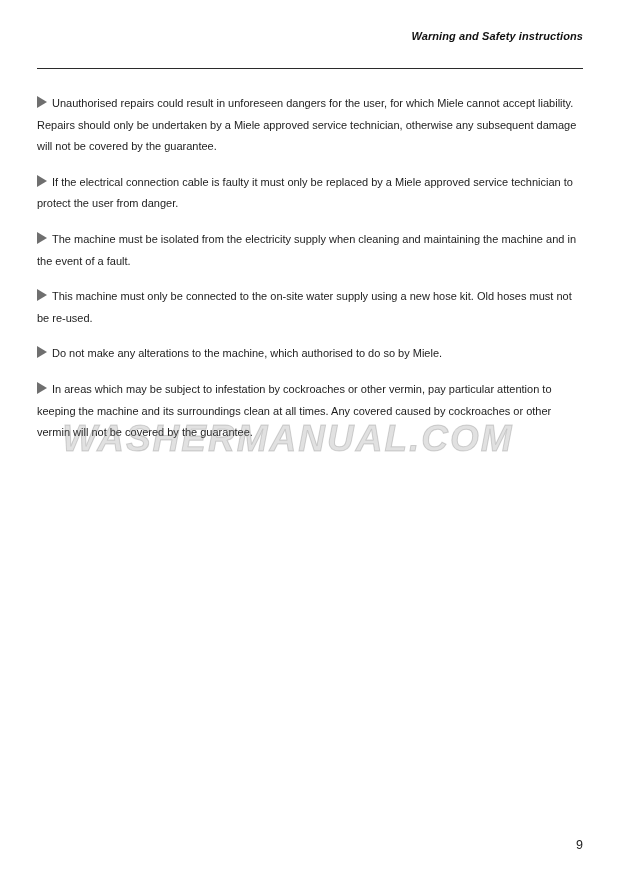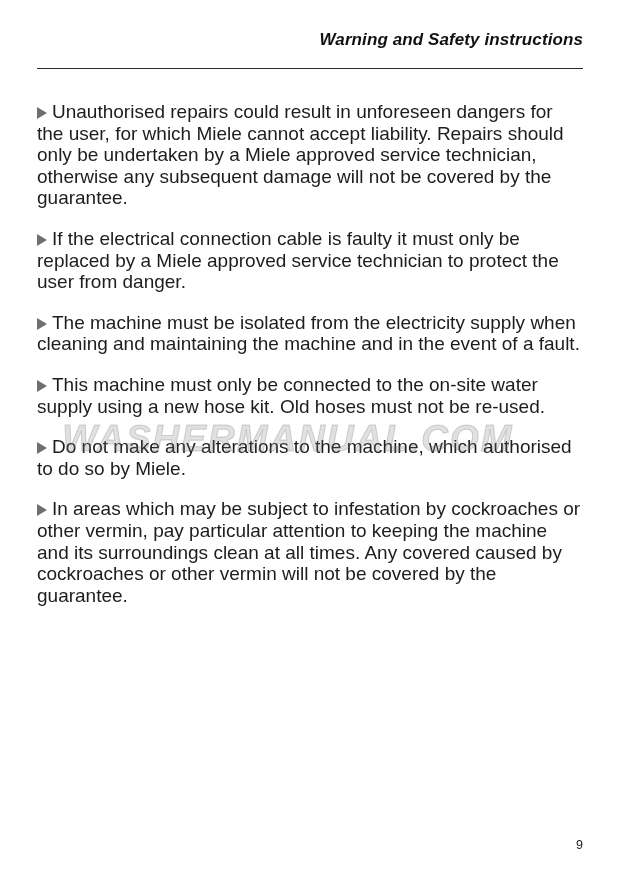--- a/index.html
+++ b/index.html
@@ -19,21 +19,21 @@
     position: absolute;
     inset: 0;
     padding: 0;
   }
   .header {
     position: absolute;
     top: 30px;
     left: 37px;
     right: 37px;
     text-align: right;
-    font-size: 17px;
+    font-size: 11px;
     font-weight: bold;
     font-style: italic;
     color: #111;
     letter-spacing: 0.1px;
   }
   .header-rule {
     position: absolute;
     top: 68px;
     left: 37px;
     right: 37px;
@@ -42,21 +42,21 @@
   }
   .content {
     position: absolute;
     top: 82px;
     left: 37px;
     right: 37px;
   }
   .bullet-item {
     display: block;
     margin-bottom: 14px;
-    font-size: 19px;
+    font-size: 11px;
     line-height: 21.6px;
     color: #1d1d1d;
     text-align: left;
   }
   .bullet-marker {
     display: inline-block;
     width: 0;
     height: 0;
     border-top: 6px solid transparent;
     border-bottom: 6px solid transparent;

